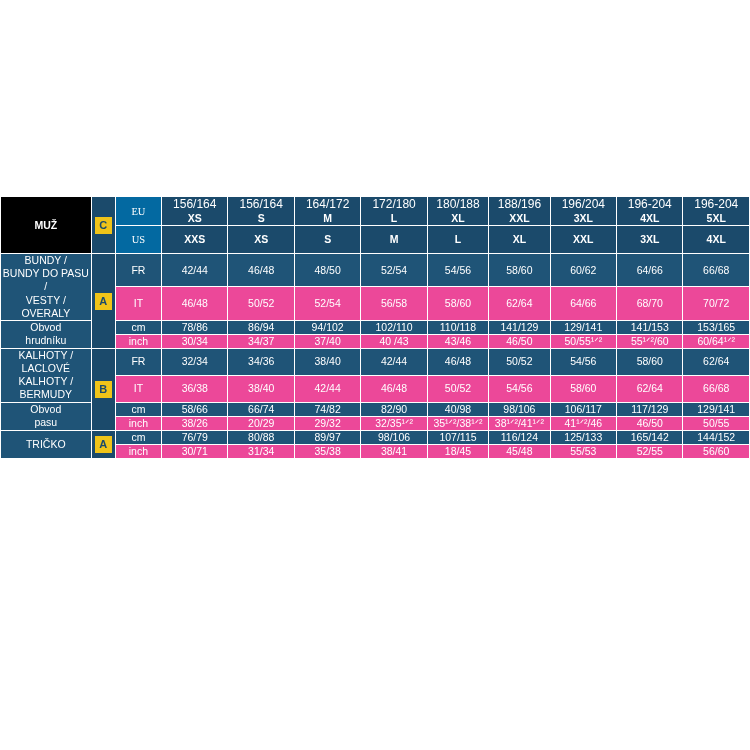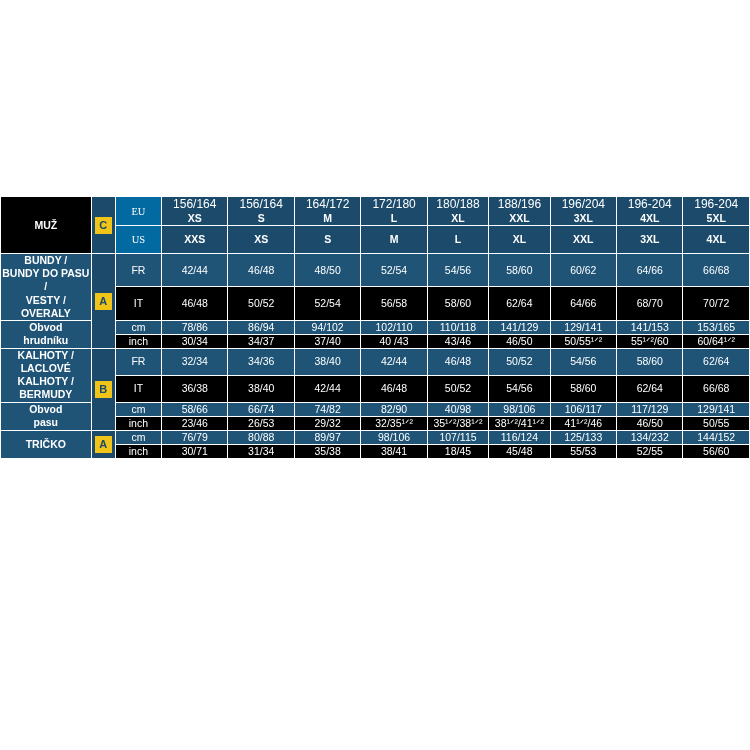--- a/index.html
+++ b/index.html
@@ -70,25 +70,25 @@
     font-size: 11px;
     font-weight: bold;
   }
   .hdr-num {
     background: #1b4a6b;
     font-size: 12px;
     font-weight: normal;
   }
   
   .rowA { background: #1f5477; }
-  .rowB { background: #000000; }
+  .rowB { background: #ec4899; }
   .label-cell {
     text-align: left;
     padding-left: 10px;
-    font-weight: bold;
+    font-weight: normal;
     font-size: 10px;
     line-height: 1.25;
   }
   .unit-cell { font-size: 10px; }
   .val { font-size: 10px; }
   .grp-sep td { border-top: 2px solid #ffffff; }
 </style>
 </head>
 <body>
 
@@ -247,42 +247,42 @@
           <td class="val">74/82</td>
           <td class="val">82/90</td>
           <td class="val">40/98</td>
           <td class="val">98/106</td>
           <td class="val">106/117</td>
           <td class="val">117/129</td>
           <td class="val">129/141</td>
         </tr>
         <tr class="rowB">
           <td class="unit-cell">inch</td>
-          <td class="val">23/46</td>
-          <td class="val">26/53</td>
+          <td class="val">38/26</td>
+          <td class="val">20/29</td>
           <td class="val">29/32</td>
           <td class="val">32/35¹ᐟ²</td>
           <td class="val">35¹ᐟ²/38¹ᐟ²</td>
           <td class="val">38¹ᐟ²/41¹ᐟ²</td>
           <td class="val">41¹ᐟ²/46</td>
           <td class="val">46/50</td>
           <td class="val">50/55</td>
         </tr>
         <tr class="rowA grp-sep">
           <td class="label-cell" rowspan="2">TRIČKO</td>
           <td class="badge-cell" rowspan="2"><span class="badge">A</span></td>
           <td class="unit-cell">cm</td>
           <td class="val">76/79</td>
           <td class="val">80/88</td>
           <td class="val">89/97</td>
           <td class="val">98/106</td>
           <td class="val">107/115</td>
           <td class="val">116/124</td>
           <td class="val">125/133</td>
-          <td class="val">134/232</td>
+          <td class="val">165/142</td>
           <td class="val">144/152</td>
         </tr>
         <tr class="rowB">
           <td class="unit-cell">inch</td>
           <td class="val">30/71</td>
           <td class="val">31/34</td>
           <td class="val">35/38</td>
           <td class="val">38/41</td>
           <td class="val">18/45</td>
           <td class="val">45/48</td>

